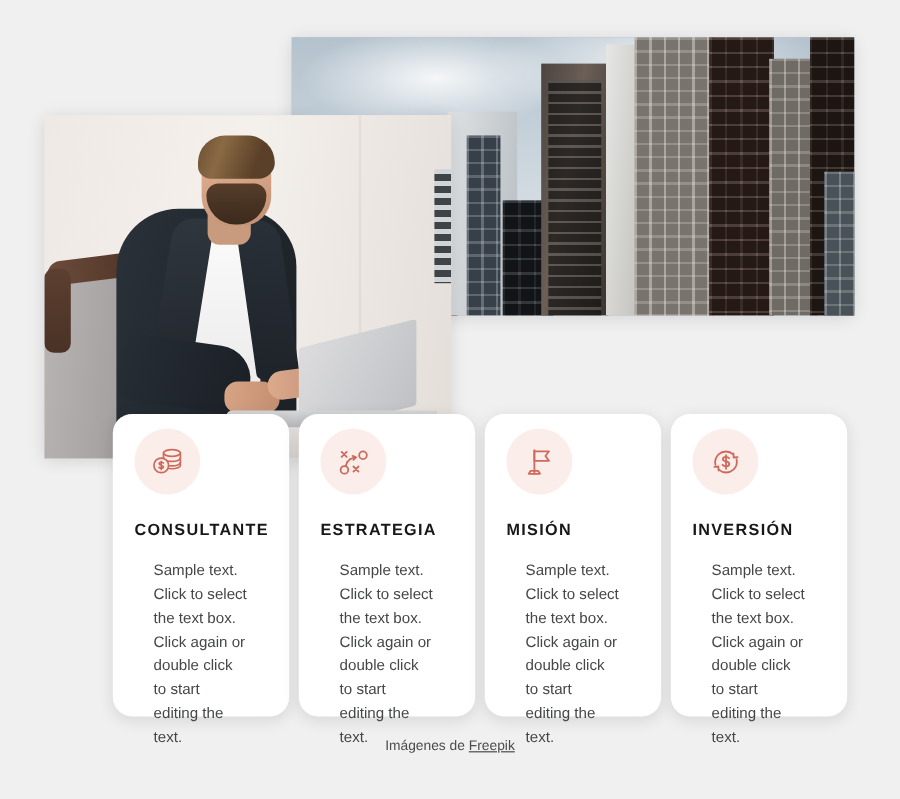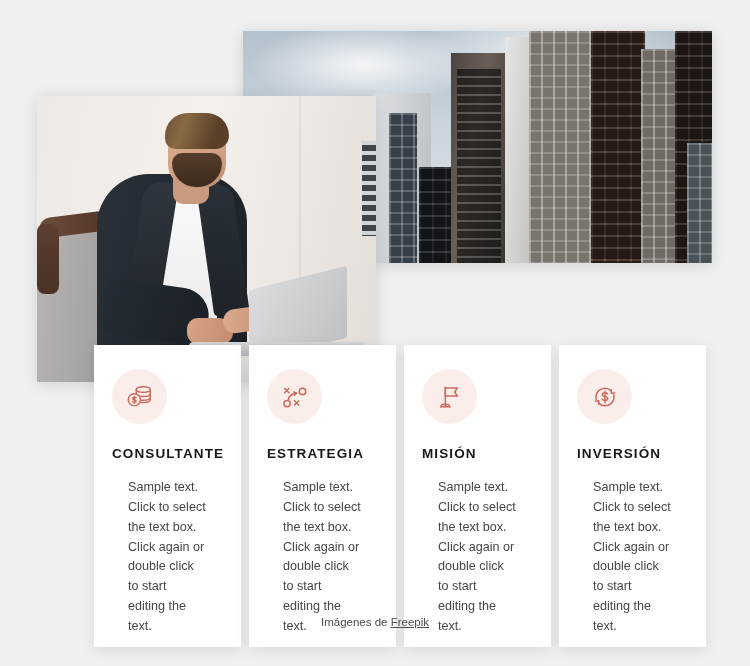--- a/index.html
+++ b/index.html
@@ -225,25 +225,26 @@
   .cards {
     position: absolute;
     left: 94px;
     top: 345px;
     width: 612px;
     display: flex;
     gap: 8px;
   }
   .card {
     width: 147px;
-    height: 302px;
+    height: 252px;
     background: #ffffff;
     box-shadow: 0 3px 13px rgba(0,0,0,0.10);
     box-sizing: border-box;
-    padding: 24px 18px 0 18px;
+    padding: 12px 18px 0 18px;
+    border-radius: 16px;
   }
   .icon-circle {
     width: 55px;
     height: 55px;
     border-radius: 50%;
     background: #fbeeea;
     display: flex;
     align-items: center;
     justify-content: center;
     margin-bottom: 23px;

